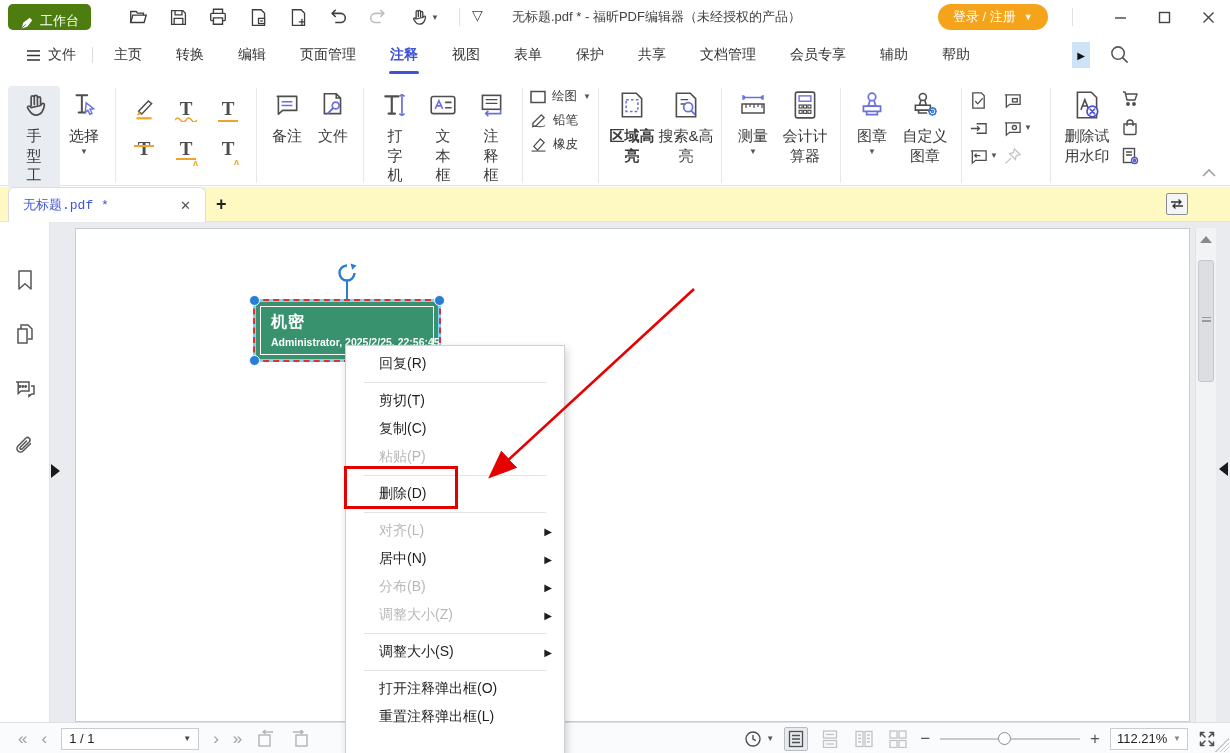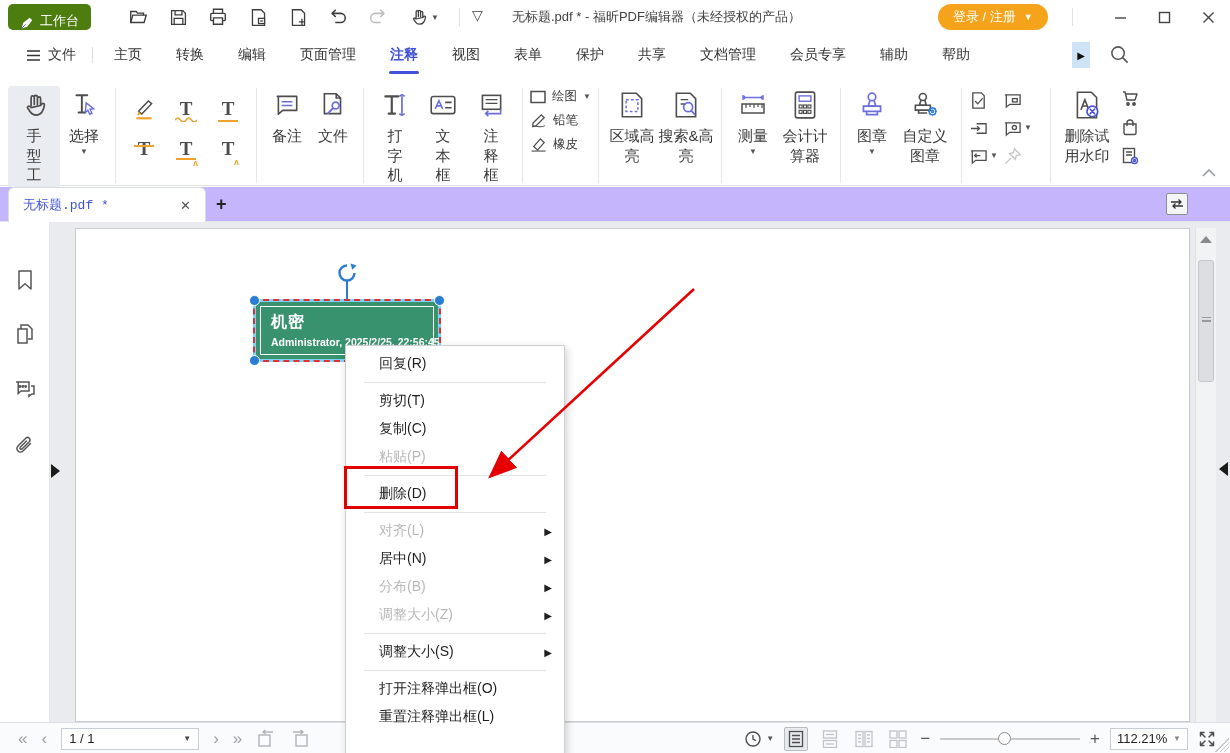--- a/index.html
+++ b/index.html
@@ -50,21 +50,21 @@
   .draw-col { display:flex; flex-direction:column; gap:7px; padding-top:2px; }
   .draw-row { display:flex; align-items:center; gap:6px; font-size:12.5px; color:#3a3a3a; cursor:pointer; }
   .mini-grid { display:grid; grid-template-columns:34px 40px; grid-template-rows:28px 28px 28px; align-items:center; }
   .mini-cell { display:flex; align-items:center; gap:2px; color:#4e4e4e; cursor:pointer; }
   .mini-cell.dis { color:#c3c3c3; }
   .shop-col { display:flex; flex-direction:column; gap:9px; padding-top:2px; margin-left:4px; }
   .shop-col > div { cursor:pointer; color:#4e4e4e; }
   .rb-collapse { position:absolute; right:14px; bottom:8px; color:#9aa0a6; cursor:pointer; }
 
   
-  .tabbar { position:absolute; top:187px; left:0; right:0; height:35px; background:#c4b5fd; border-bottom:1px solid #dfe3e8; }
+  .tabbar { position:absolute; top:187px; left:0; right:0; height:35px; background:#fef9c3; border-bottom:1px solid #dfe3e8; }
   .doc-tab { position:absolute; left:8px; top:0; width:198px; height:35px; background:#fff; border:1px solid #d8dbe0; border-bottom:none; border-radius:6px 6px 0 0; display:flex; align-items:center; padding:0 10px 0 14px; }
   .doc-tab-label { color:#4053d8; font-size:13px; flex:1; font-family:"Liberation Mono","DejaVu Sans Mono",monospace; }
   .tab-close { color:#555; font-size:13px; cursor:pointer; padding:2px 4px; }
   .tab-add { position:absolute; left:216px; top:7px; font-size:18px; font-weight:bold; color:#222; cursor:pointer; }
   .tab-switch { position:absolute; right:42px; top:6px; width:22px; height:22px; border:1px solid #8a8f95; border-radius:2px; display:flex; align-items:center; justify-content:center; color:#333; cursor:pointer; background:#f4f5f7; }
 
   
   .content { position:absolute; top:222px; left:0; right:0; bottom:31px; background:#e9ebee; }
   .side-panel { position:absolute; left:0; top:0; bottom:0; width:50px; background:#fff; border-right:1px solid #e3e3e3; }
   .sp-ic { position:absolute; left:13px; width:24px; height:24px; color:#555; cursor:pointer; }
@@ -392,21 +392,21 @@
 
     <div class="rb-div"></div>
 
     <div class="rb-btn" style="width:52px;">
       <span class="rb-ic">
           <svg width="28" height="30" viewBox="0 0 26 28" fill="none">
             <path d="M4 3h13l5 5v17H4z" stroke="#4e4e4e" stroke-width="1.5"></path>
             <rect x="7.5" y="9" width="11" height="11" stroke="#6b6fdb" stroke-width="1.4" stroke-dasharray="2.5 2"></rect>
           </svg>
         </span>
-      <span class="rb-label" style="width:52px;">区域高亮</span>
+      <span class="rb-label" style="width:52px;font-weight:bold;">区域高亮</span>
     </div>
 
     <div class="rb-btn" style="width:56px;">
       <span class="rb-ic">
           <svg width="28" height="30" viewBox="0 0 26 28" fill="none">
             <path d="M4 3h13l5 5v17H4z" stroke="#4e4e4e" stroke-width="1.5"></path>
             <path d="M8 9h7M8 13h5" stroke="#4e4e4e" stroke-width="1.3"></path>
             <circle cx="15" cy="16" r="4.2" stroke="#6b6fdb" stroke-width="1.6"></circle>
             <path d="M18 19.5 21 22.5" stroke="#6b6fdb" stroke-width="1.8" stroke-linecap="round"></path>
           </svg>

